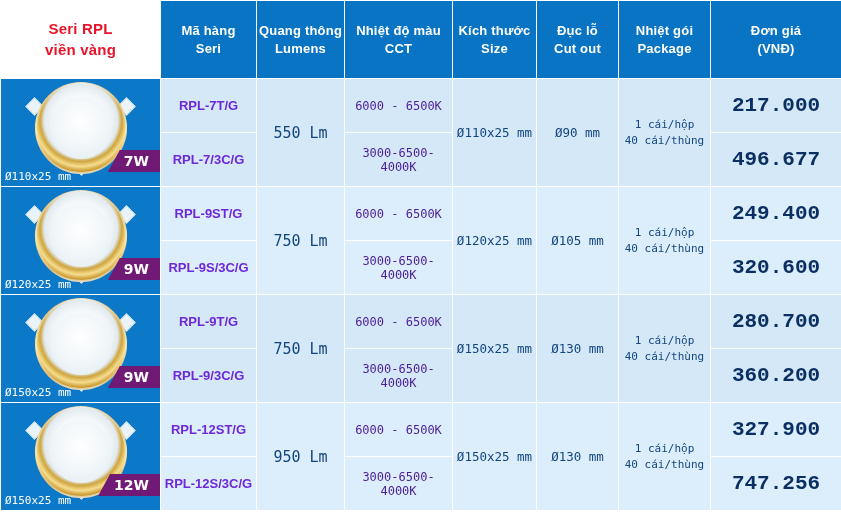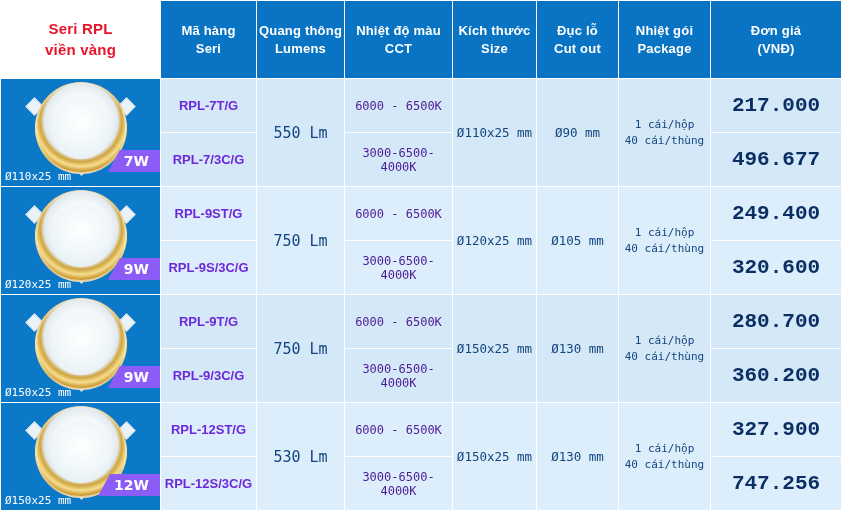--- a/index.html
+++ b/index.html
@@ -133,21 +133,21 @@
     position: absolute;
     left: 4px; bottom: 3px;
     color: #ffffff;
     font-size: 11px;
     font-family: "DejaVu Sans Mono", monospace;
     white-space: nowrap;
   }
   .prod .watt {
     position: absolute;
     right: 0; bottom: 14px;
-    background: #8b5cf6;
+    background: #701a75;
     color: #ffffff;
     font-weight: bold;
     font-size: 14px;
     padding: 3px 11px 3px 16px;
     clip-path: polygon(12px 0, 100% 0, 100% 100%, 0 100%);
     font-family: "DejaVu Sans", sans-serif;
   }
 </style>
 </head>
 <body>
@@ -293,21 +293,21 @@
           <div class="prod">
             <div class="tab t1"></div>
             <div class="tab t2"></div>
             <div class="tab t3"></div>
             <div class="lamp"></div>
             <div class="dim">Ø150x25 mm</div>
             <div class="watt">12W</div>
           </div>
         </td>
         <td class="model">RPL-12ST/G</td>
-        <td class="lumens" rowspan="2">530 Lm</td>
+        <td class="lumens" rowspan="2">950 Lm</td>
         <td class="cct">6000 - 6500K</td>
         <td class="size" rowspan="2">Ø150x25 mm</td>
         <td class="cutout" rowspan="2">Ø130 mm</td>
         <td class="pack" rowspan="2">
           <div>1 cái/hộp</div>
           <div>40 cái/thùng</div>
         </td>
         <td class="price">327.900</td>
       </tr>
       <tr class="band-b">

